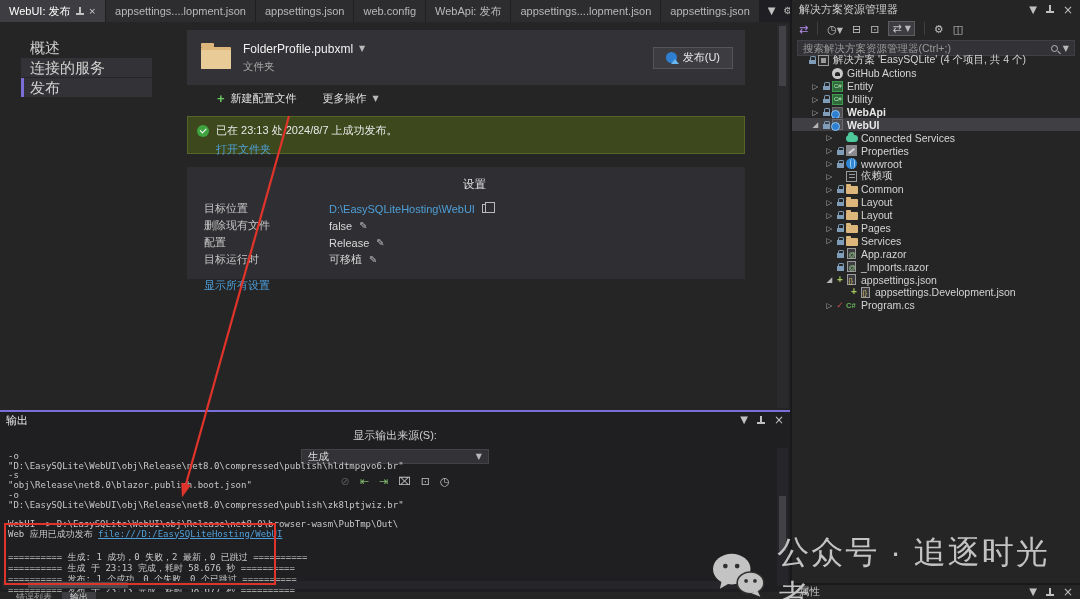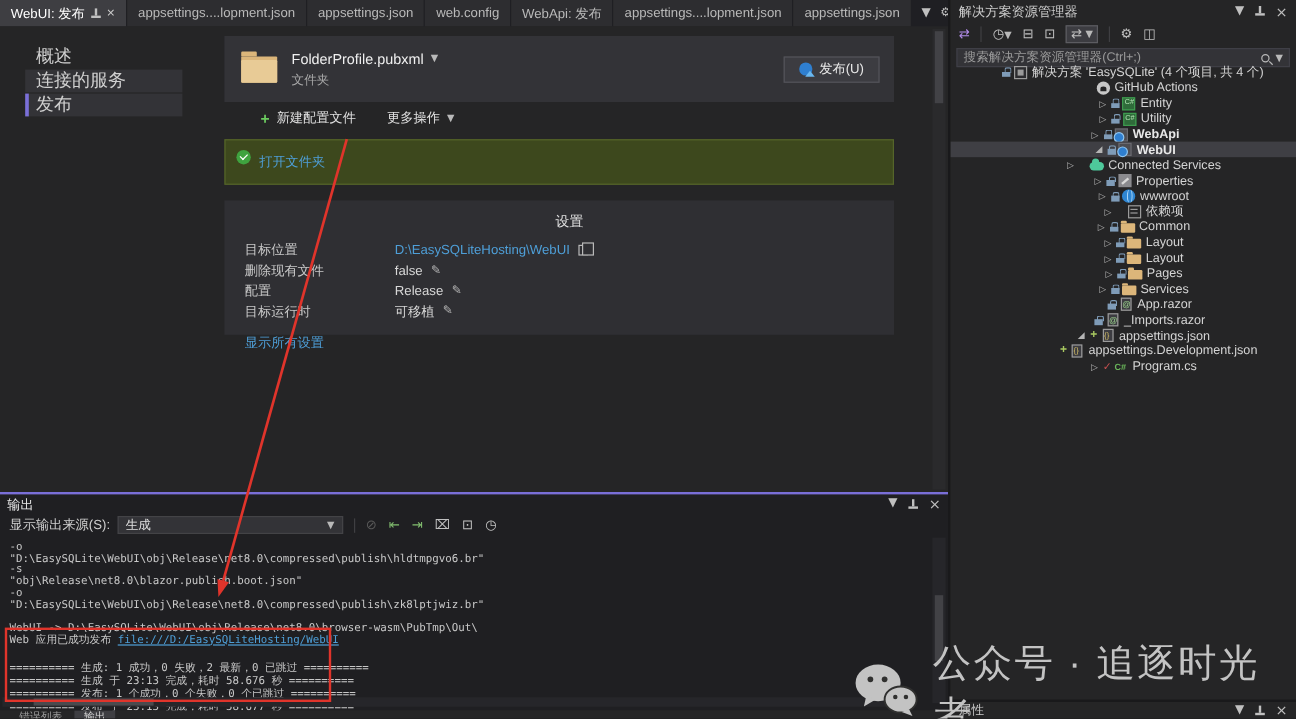--- a/index.html
+++ b/index.html
@@ -82,21 +82,21 @@
   .output-panel { position:absolute; left:0; top:410px; width:790px; height:182px; background:#1f1f22;
             border-top:2px solid var(--accent); }
   .output-head { height:16px; display:flex; align-items:center; padding:0 6px; color:#e8e8e8; font-size:11px; }
   .head-icons { margin-left:auto; display:flex; align-items:center; gap:9px; }
   .gly { font-family:"DejaVu Sans",sans-serif; color:#c0c0c0; font-size:10px; line-height:1; }
   .pin-ic { width:8px; height:9px; position:relative; display:inline-block; }
   .pin-ic::before { content:""; position:absolute; left:3px; top:0; width:2px; height:6px; background:#c0c0c0; }
   .pin-ic::after { content:""; position:absolute; left:0; top:6px; width:8px; height:2px; background:#c0c0c0; }
   .close-ic { color:#c0c0c0; font-size:12px; line-height:1; font-family:"DejaVu Sans",sans-serif; }
 
-  .output-toolbar { height:19px; display:flex; align-items:center; padding:0 8px; gap:6px; }
+  .output-toolbar { height:19px; display:flex; align-items:center; padding:0 8px; gap:6px;flex-direction:column; }
   .ot-label { color:#cfcfcf; font-size:11px; }
   .ot-select { width:188px; height:15px; background:#333337; border:1px solid #434346; color:#e0e0e0;
             font-size:10.5px; display:flex; align-items:center; padding:0 6px; }
   .ot-select .caret { margin-left:auto; }
   .ot-sep { width:1px; height:12px; background:#3f3f42; margin:0 3px; }
   .ot-icons { display:flex; align-items:center; gap:10px; }
   .ot-icons .gly { font-size:11px; }
   .gly.disabled { color:#5a5a5a; }
   .gly.greenish { color:#7fb96d; }
 
@@ -132,21 +132,21 @@
             display:flex; align-items:center; padding:0 5px; }
   .se-search input { flex:1; background:transparent; border:none; outline:none; color:#cfcfcf;
             font-size:10.5px; font-family:"Liberation Sans",sans-serif; }
   .se-search input::placeholder { color:#9a9a9a; }
   .mag-ic { width:7px; height:7px; border:1.4px solid #b9b9b9; border-radius:50%; position:relative; flex:none; }
   .mag-ic::after { content:""; position:absolute; left:5px; top:6px; width:4px; height:1.4px;
             background:#b9b9b9; transform:rotate(45deg); }
 
   .tree { position:absolute; left:0; top:54px; width:288px; height:522px; overflow:hidden; }
   .trow { position:relative; height:12.9px; display:flex; align-items:center; font-size:10.5px;
-          color:#d4d4d4; white-space:nowrap;justify-content:center; }
+          color:#d4d4d4; white-space:nowrap; }
   .trow.selected { background:#3f3f44; }
   .trow.bold .tlabel { font-weight:bold; color:#e8e8e8; }
   .texp { width:11px; flex:none; text-align:center; color:#b5b5b5; font-size:7.5px;
           font-family:"DejaVu Sans",sans-serif; }
   .tmark { width:10px; flex:none; display:flex; justify-content:center; align-items:center; }
   .ticonbox { width:13px; flex:none; display:flex; justify-content:center; align-items:center; }
   .tlabel { margin-left:3px; }
 
   
   .mk-lock { width:7px; height:8px; position:relative; }
@@ -265,20 +265,21 @@
             <span>新建配置文件</span>
           </span>
           <span class="action">
             <span>更多操作</span>
             <span class="caret">▼</span>
           </span>
         </div>
 
         <div class="banner">
           <span class="check-ic"></span>
+          <div class="banner-msg">已在 23:13 处 2024/8/7 上成功发布。</div>
           <a class="banner-link">打开文件夹</a>
         </div>
 
         <div class="settings-card">
           <div class="settings-title">设置</div>
           <div id="settings-rows">
               <div class="setting-row">
                 <span class="setting-label">目标位置</span>
                 <span class="setting-value link">D:\EasySQLiteHosting\WebUI<span class="copy-ic"></span></span>
               </div>

